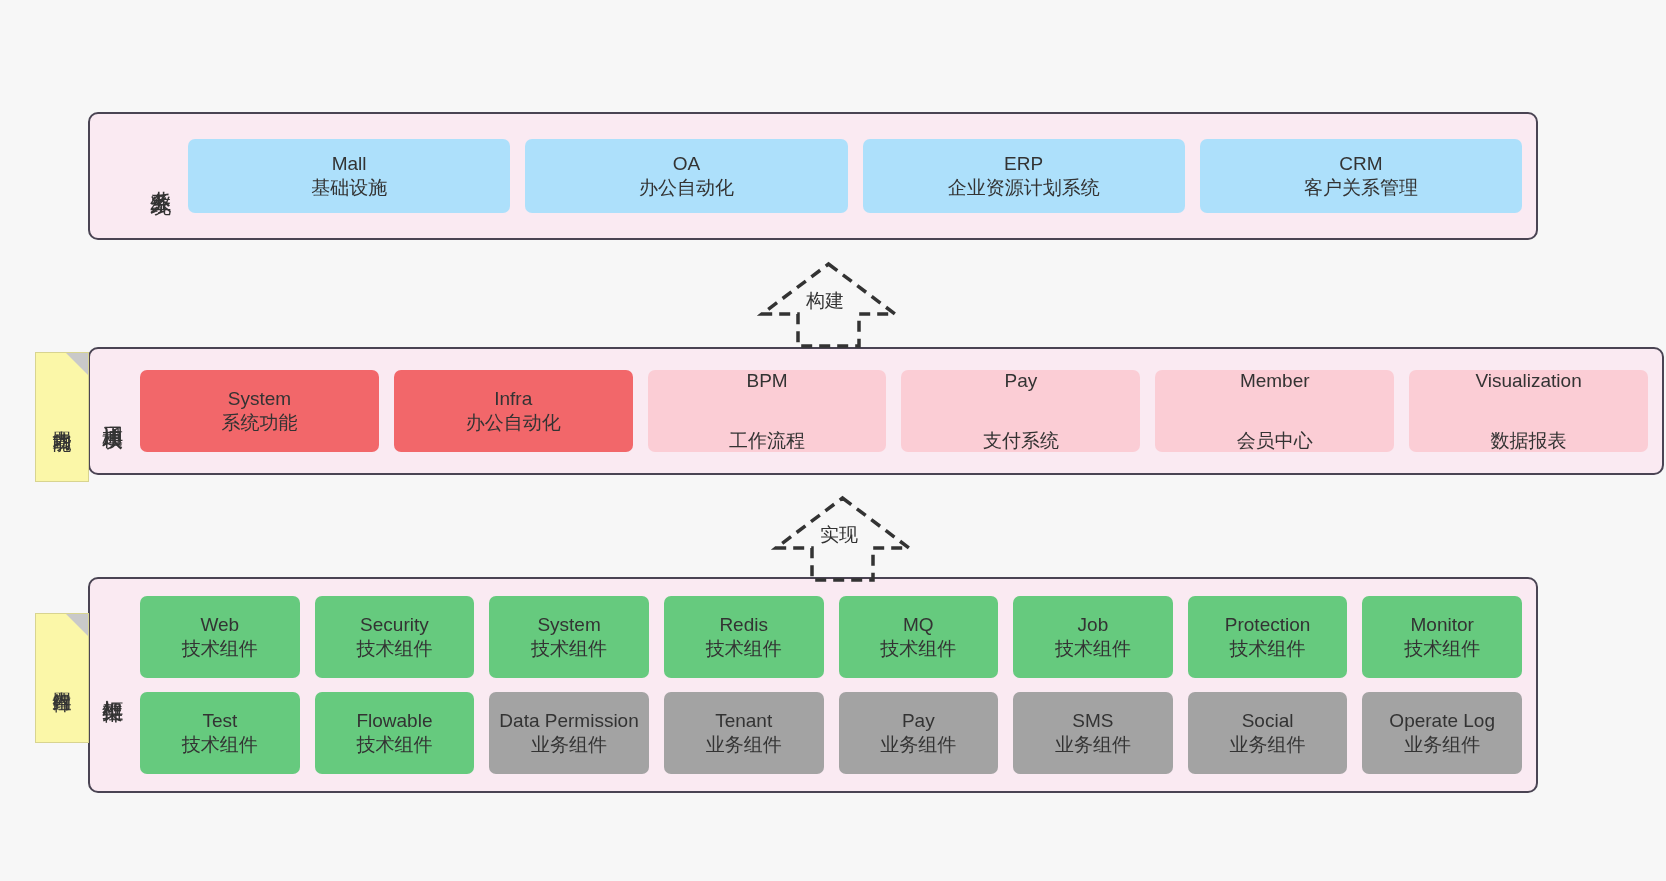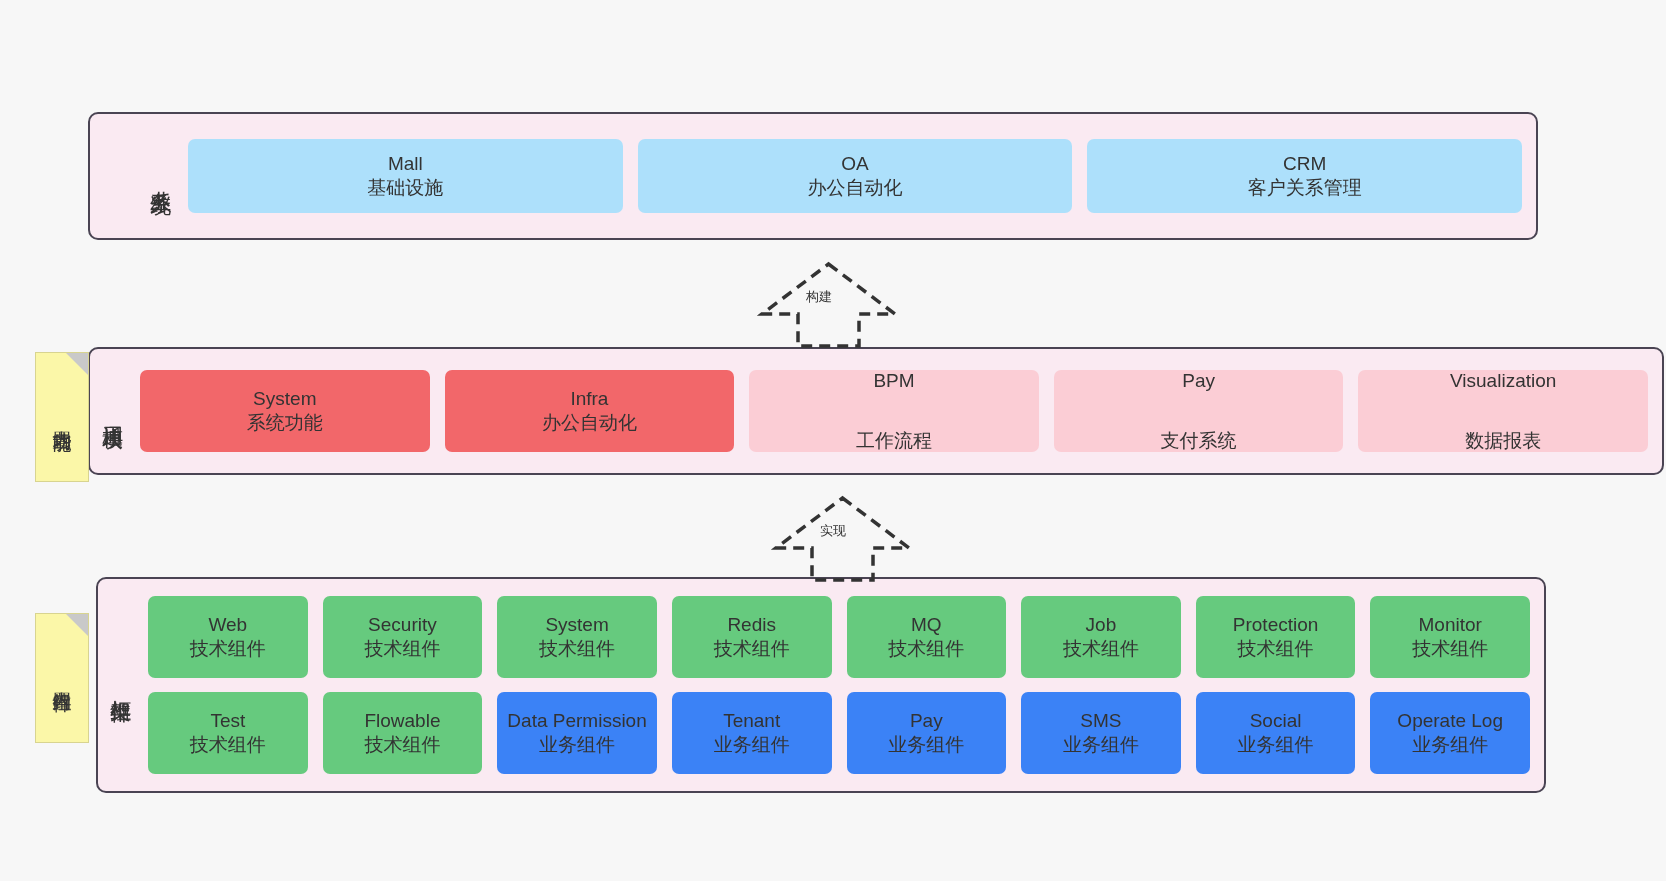--- a/index.html
+++ b/index.html
@@ -69,21 +69,21 @@
     box-sizing: border-box;
     padding: 6px 4px;
   }
   .card .en { display: block; }
   .card .cn { display: block; }
 
   .c-blue       { background: #ade0fb; }
   .c-red        { background: #f2676a; }
   .c-pink       { background: #fbcdd5; gap: 36px; }
   .c-green      { background: #66ca7e; }
-  .c-lightgreen { background: #3b82f6; }
+  .c-lightgreen { background: #a3a3a3; }
 
   
   .h-business  { height: 74px; }
   .h-module    { height: 82px; }
   .h-framework { height: 82px; }
 
   
   .note {
     position: absolute;
     width: 54px;
@@ -112,40 +112,44 @@
     border-left: 22px solid transparent;
   }
 
   
   .arrow-wrap {
     position: absolute;
     z-index: 2;
   }
   .arrow-label {
     position: absolute;
-    font-size: 13px;
+    font-size: 19px;
     color: #333333;
     background: transparent;
     white-space: nowrap;
   }
 </style>
 </head>
 <body>
 
 <div class="layer" id="business-layer" style="left:88px; top:112px; width:1450px; height:128px;padding-left:48px;">
   <div class="layer-title">业务系统</div>
   <div class="layer-body">
     <div class="row h-business" id="business-row">
         <div class="card c-blue">
           <span class="en">Mall</span>
           <span class="cn">基础设施</span>
         </div>
         <div class="card c-blue">
           <span class="en">OA</span>
           <span class="cn">办公自动化</span>
+        </div>
+        <div class="card c-blue">
+          <span class="en">ERP</span>
+          <span class="cn">企业资源计划系统</span>
         </div>
         <div class="card c-blue">
           <span class="en">CRM</span>
           <span class="cn">客户关系管理</span>
         </div>
       </div>
   </div>
 </div>
 
 <div class="arrow-wrap" style="left:756px; top:258px; width:145px; height:92px;">
@@ -174,40 +178,44 @@
         </div>
         <div class="card c-pink">
           <span class="en">BPM</span>
           <span class="cn">工作流程</span>
         </div>
         <div class="card c-pink">
           <span class="en">Pay</span>
           <span class="cn">支付系统</span>
         </div>
         <div class="card c-pink">
+          <span class="en">Member</span>
+          <span class="cn">会员中心</span>
+        </div>
+        <div class="card c-pink">
           <span class="en">Visualization</span>
           <span class="cn">数据报表</span>
         </div>
       </div>
   </div>
 </div>
 
 <div class="arrow-wrap" style="left:770px; top:492px; width:145px; height:92px;">
   <svg width="145" height="92" viewBox="0 0 145 92">
     <path d="M 72.5 6 L 139 56 L 103 56 L 103 88 L 42 88 L 42 56 L 6 56 Z" fill="none" stroke="#333333" stroke-width="3.5" stroke-dasharray="11,7"></path>
   </svg>
   <div class="arrow-label" style="left:50px; top:30px;">实现</div>
 </div>
 
 <div class="note" style="left:35px; top:613px; height:130px;">
   <span class="fold"></span>
   <span>内置组件</span>
 </div>
 
-<div class="layer" id="framework-layer" style="left:96px; top:577px; width:1450px; height:216px;">
+<div class="layer" id="framework-layer" style="left:88px; top:577px; width:1450px; height:216px;">
   <div class="layer-title">框架组件</div>
   <div class="layer-body">
     <div class="row h-framework" id="framework-row-0">
         <div class="card c-green">
           <span class="en">Web</span>
           <span class="cn">技术组件</span>
         </div>
         <div class="card c-green">
           <span class="en">Security</span>
           <span class="cn">技术组件</span>

